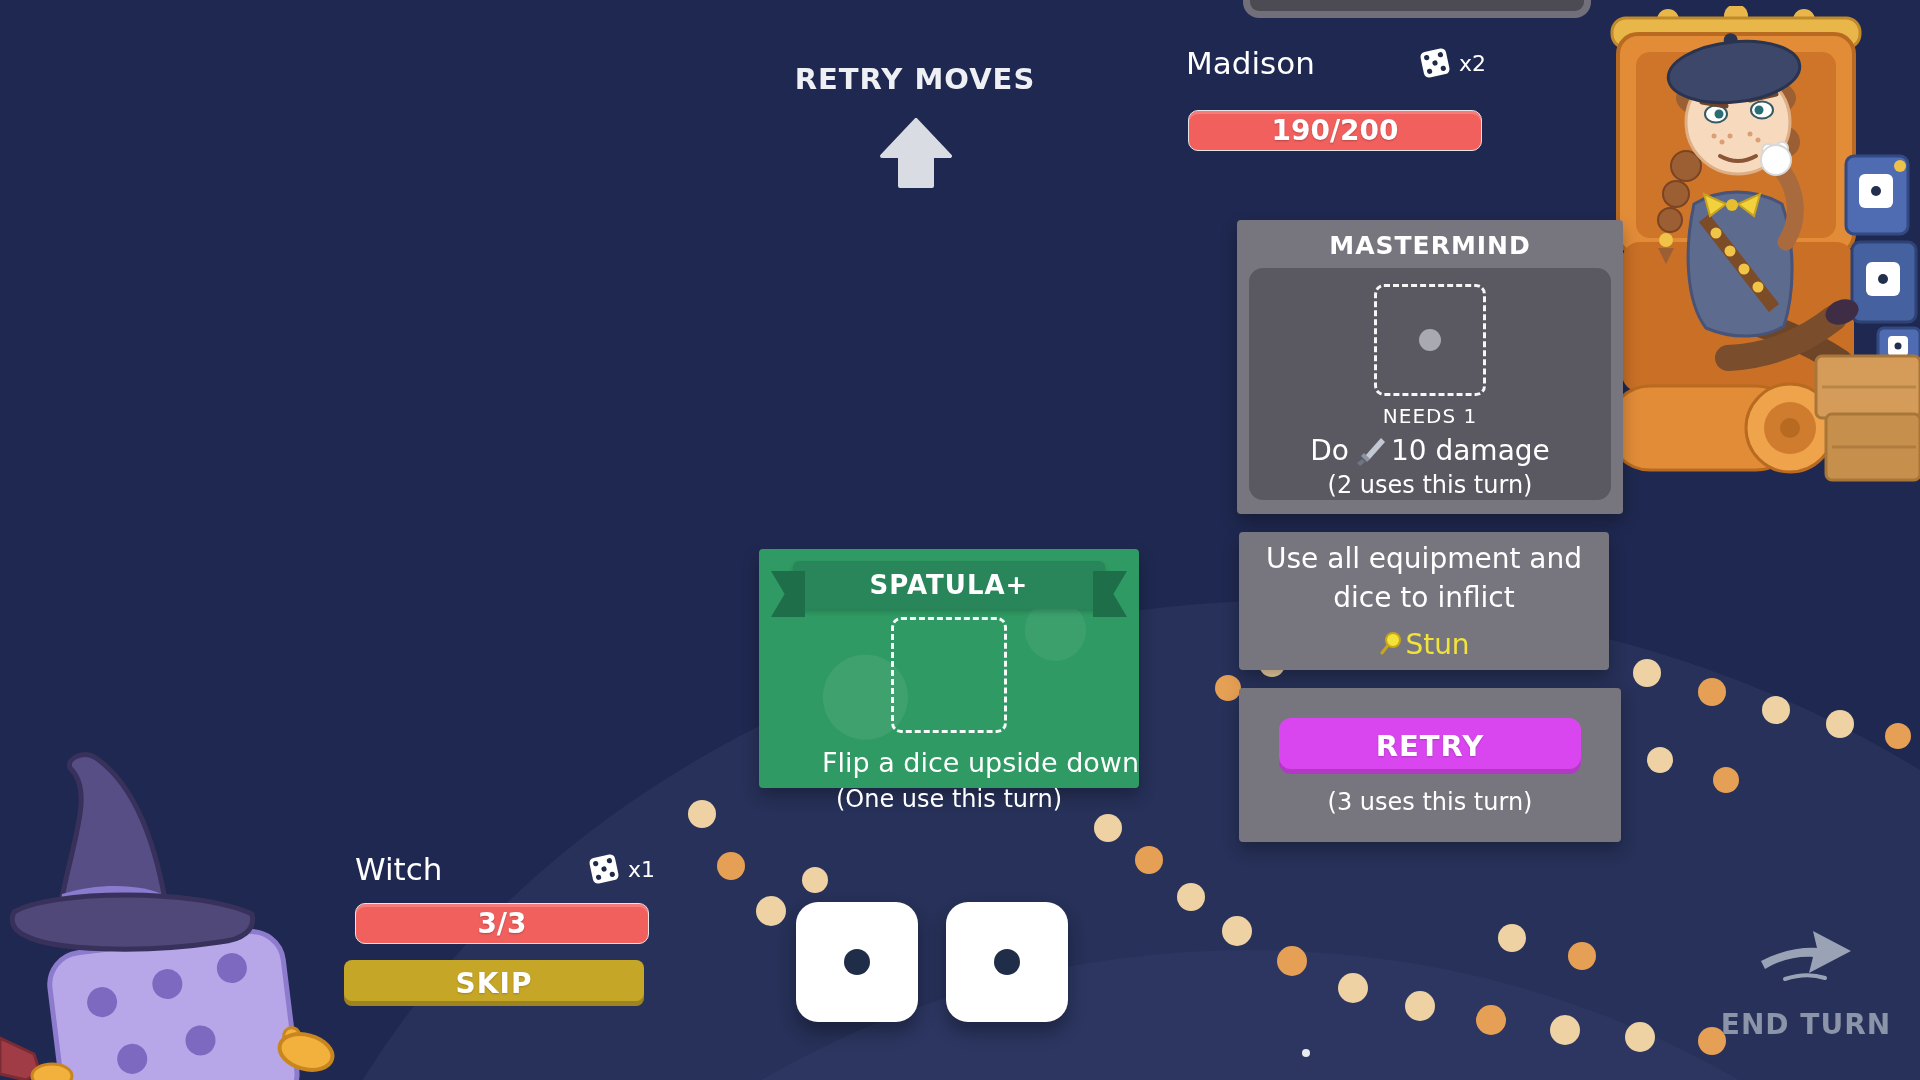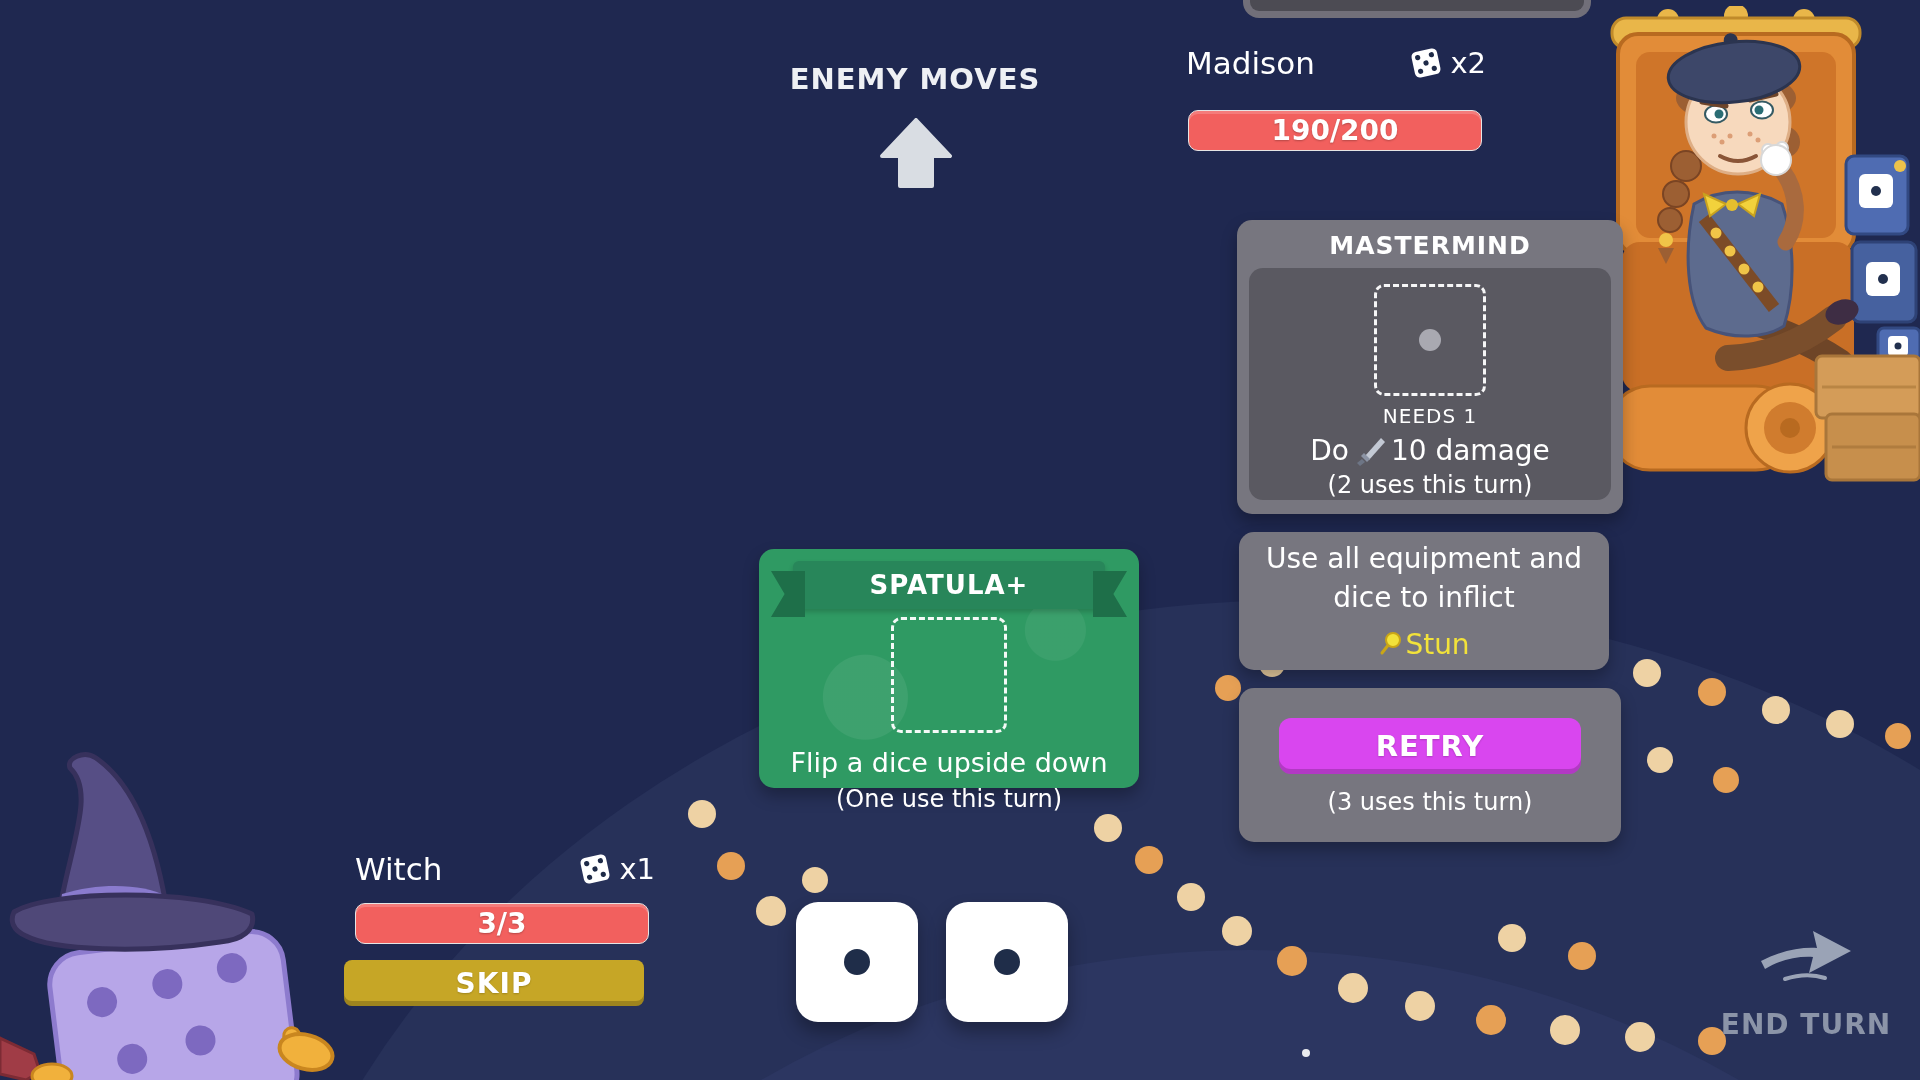--- a/index.html
+++ b/index.html
@@ -26,21 +26,21 @@
     position:absolute;left:765px;top:62px;width:300px;text-align:center;
     font-size:29px;font-weight:bold;letter-spacing:1px;color:#eef0f4;
   }
   .enemy-arrow{position:absolute;left:880px;top:118px;}
 
   
   .status-row{position:absolute;display:flex;justify-content:space-between;align-items:center;}
   .enemy-status{left:1186px;top:44px;width:300px;}
   .player-status{left:355px;top:850px;width:300px;}
   .unit-name{font-size:31px;color:#fff;}
-  .dice-count{display:flex;align-items:center;gap:5px;font-size:29px;color:#fff;}
+  .dice-count{display:flex;align-items:center;gap:5px;font-size:22px;color:#fff;}
 
   .hp-bar{
     position:absolute;background:var(--hp-red,#f2605e);
     border:1px solid #e5e5e5;border-radius:10px;box-sizing:border-box;
     display:flex;align-items:center;justify-content:center;
     font-size:28px;font-weight:bold;color:#fff;
     box-shadow:inset 0 3px 0 rgba(255,255,255,.18);
     text-shadow:0 1px 2px rgba(0,0,0,.25);
     text-align:center;
   }
@@ -50,21 +50,21 @@
   .skip-button{
     position:absolute;left:344px;top:960px;width:300px;height:46px;
     background:var(--skip-yellow,#c6a626);border-radius:8px;box-sizing:border-box;
     display:flex;align-items:center;justify-content:center;
     font-size:28px;font-weight:bold;letter-spacing:1px;color:#fff;
     box-shadow:inset 0 -5px 0 rgba(0,0,0,.2);cursor:pointer;
     text-shadow:0 1px 2px rgba(0,0,0,.2);
   }
 
   
-  .card{position:absolute;border-radius:15px;box-shadow:0 8px 16px rgba(0,0,0,.28);box-sizing:border-box;}
+  .card{position:absolute;border-radius:4px;box-shadow:0 8px 16px rgba(0,0,0,.28);box-sizing:border-box;}
   .card-gray{background:var(--card-gray,#77767f);}
 
   .mastermind-card{left:1237px;top:220px;width:386px;height:294px;padding:6px 12px 12px;}
   .card-title{text-align:center;font-size:25px;font-weight:bold;letter-spacing:1px;color:#fff;padding:5px 0 8px;}
   .mastermind-inner{
     background:var(--card-gray-dark,#5a5961);border-radius:14px;height:232px;
     display:flex;flex-direction:column;align-items:center;padding-top:16px;box-sizing:border-box;
   }
   .die-slot{width:112px;height:112px;border:3px dashed rgba(255,255,255,.95);border-radius:10px;position:relative;box-sizing:border-box;}
   .slot-pip{position:absolute;left:50%;top:50%;width:22px;height:22px;margin:-11px 0 0 -11px;border-radius:50%;background:#a9a9b1;}
@@ -102,21 +102,21 @@
     position:absolute;left:34px;right:34px;top:12px;height:48px;z-index:0;
     background:#28865a;border-radius:6px;
     display:flex;align-items:center;justify-content:center;
     font-size:26px;font-weight:bold;letter-spacing:1px;color:#fff;
     box-shadow:0 3px 5px rgba(0,0,0,.18);
   }
   .ribbon::before,.ribbon::after{content:"";position:absolute;top:10px;width:34px;height:46px;background:#1e6f49;z-index:-1;}
   .ribbon::before{left:-22px;clip-path:polygon(0 0,100% 0,100% 100%,0 100%,40% 50%);}
   .ribbon::after{right:-22px;clip-path:polygon(0 0,100% 0,60% 50%,100% 100%,0 100%);}
   .spatula-slot{position:absolute;left:50%;top:68px;width:116px;height:116px;margin-left:-58px;}
-  .spatula-desc{position:absolute;left:0;right:0;top:198px;text-align:center;font-size:27px;}
+  .spatula-desc{position:absolute;left:0;right:0;top:198px;text-align:right;font-size:27px;}
   .spatula-uses{position:absolute;left:0;right:0;top:236px;text-align:center;font-size:24px;}
 
   
   .die{
     position:absolute;width:122px;height:120px;background:#fff;border-radius:22px;
     box-shadow:0 10px 18px rgba(0,0,0,.32);cursor:grab;
   }
   .die-1{left:796px;top:902px;}
   .die-2{left:946px;top:902px;}
   .die .pip{position:absolute;width:26px;height:26px;border-radius:50%;background:#1f2d49;transform:translate(-50%,-50%);}
@@ -276,21 +276,21 @@
         <circle cx="320" cy="340" r="3.5" fill="#22304e"></circle>
       <rect x="238" y="350" width="104" height="62" rx="6" fill="#d49c58" stroke="#a9763a" stroke-width="3"></rect>
       <path d="M244 381 L338 381" stroke="#b98544" stroke-width="3"></path>
       <rect x="248" y="408" width="94" height="66" rx="6" fill="#c78f4c" stroke="#a9763a" stroke-width="3"></rect>
       <path d="M254 441 L338 441" stroke="#b07c3e" stroke-width="3"></path>
     </g>
   </svg>
 
   <div class="offscreen-card"></div>
 
-  <div class="enemy-moves-label">ENEMY MOVES</div>
+  <div class="enemy-moves-label">RETRY MOVES</div>
   <svg class="enemy-arrow" width="72" height="70" viewBox="0 0 72 70">
     <path d="M36 2 L70 38 L52 38 L52 68 L20 68 L20 38 L2 38 Z" fill="#d9dde3" stroke="#d9dde3" stroke-width="4" stroke-linejoin="round"></path>
   </svg>
 
   <div class="status-row enemy-status">
     <span class="unit-name">Madison</span>
     <span class="dice-count">
       <svg width="38" height="38" viewBox="0 0 38 38">
         <g transform="rotate(-12 19 19)">
           <rect x="6" y="6" width="26" height="26" rx="5" fill="#fff"></rect>

